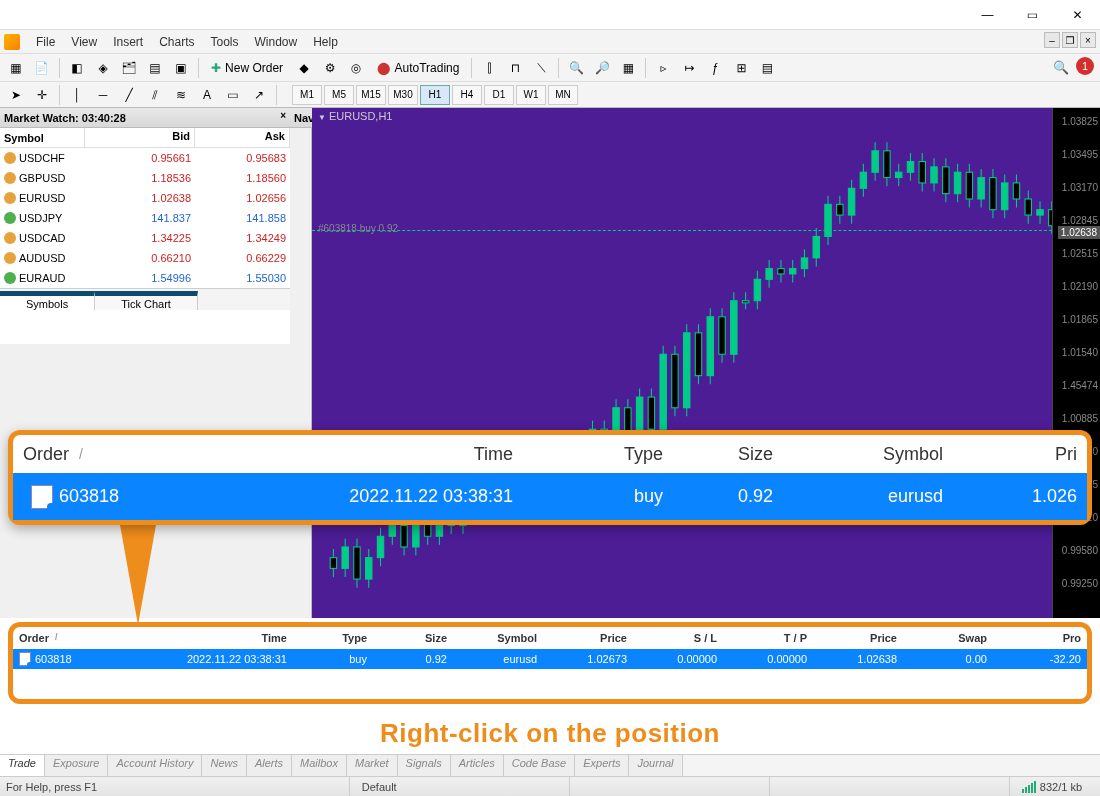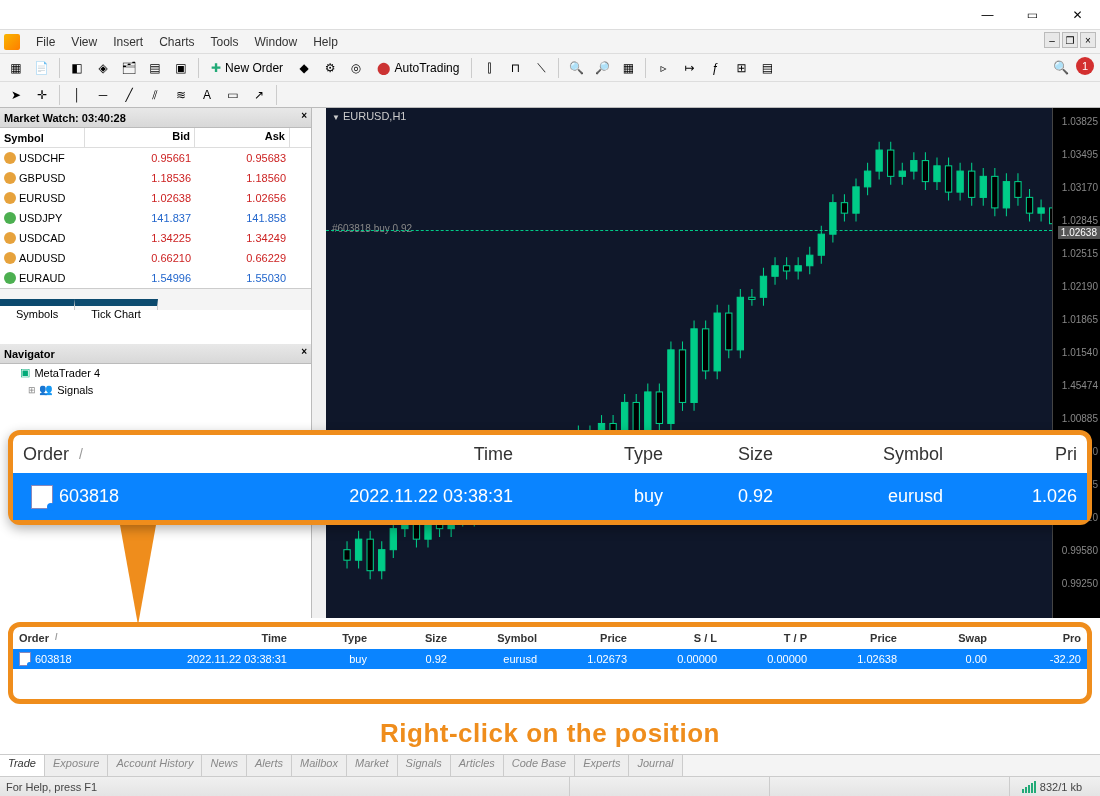--- a/index.html
+++ b/index.html
@@ -20,41 +20,41 @@
 .tb-lbl { font-size: 12px; padding: 0 6px; display: flex; align-items: center; gap: 4px; height: 22px; border: 1px solid transparent; }
 .badge { position: absolute; right: 6px; top: 3px; width: 18px; height: 18px; border-radius: 50%; background: #d32f2f; color: #fff; font-size: 11px; display: flex; align-items: center; justify-content: center; }
 .magnify { position: absolute; right: 30px; top: 6px; font-size: 13px; color: #666; }
 
 .toolbar2 { height: 26px; background: #f4f4f4; display: flex; align-items: center; padding: 0 4px; gap: 2px; border-bottom: 1px solid #bbb; }
 .tf-btn { width: 30px; height: 20px; font-size: 10px; display: flex; align-items: center; justify-content: center; border: 1px solid #ccc; background: #f8f8f8; }
 .tf-btn.active { background: #d8e8f8; border-color: #6aa; }
 
 .main-area { display: flex; height: calc(796px - 30px - 24px - 28px - 26px - 20px); }
 
-.left-panel { width: 312px; display: flex; flex-direction: column; border-right: 1px solid #bbb; }
+.left-panel { width: 312px; display: flex; flex-direction: row; border-right: 1px solid #bbb; }
 .panel-header { height: 20px; background: linear-gradient(#e8e8e8,#d8d8d8); border-bottom: 1px solid #bbb; font-size: 11px; padding: 0 4px; display: flex; align-items: center; position: relative; font-weight: bold; }
 .panel-close { position: absolute; right: 4px; top: 2px; font-size: 10px; cursor: pointer; }
 
 .mw-header { display: flex; height: 20px; font-size: 11px; background: #fff; border-bottom: 1px solid #ddd; font-weight: bold; }
 .mw-header > div { padding: 2px 4px; border-right: 1px solid #ddd; }
 .mw-row { display: flex; height: 20px; font-size: 11px; background: #fff; align-items: center; }
 .mw-row > div { padding: 0 4px; }
 .sym-ico { width: 12px; height: 12px; border-radius: 50%; margin-right: 3px; display: inline-block; }
 .c-sym { width: 85px; display: flex; align-items: center; }
 .c-bid { width: 110px; text-align: right; }
 .c-ask { width: 95px; text-align: right; }
 .market-watch { flex: 0 0 auto; height: 236px; overflow: hidden; background: #fff; }
 .mw-tabs { height: 22px; display: flex; background: #f4f4f4; border-top: 1px solid #ccc; }
-.mw-tab { font-size: 11px; padding: 2px 16px; border-right: 1px solid #ccc; border-top: 7px solid #0c4a6e; margin-top: 10px; background: #f8f8f8; cursor: default; }
+.mw-tab { font-size: 11px; padding: 2px 26px; border-right: 1px solid #ccc; border-top: 5px solid #0c4a6e; margin-top: 2px; background: #f8f8f8; cursor: default; }
 .mw-tab.active { background: #fff; }
 
 .navigator { flex: 1; background: #fff; font-size: 11px; overflow: hidden; }
 .nav-row { padding: 2px 4px 2px 20px; display: flex; align-items: center; gap: 4px; }
 
-.chart-area { flex: 1; background: #0f172a; position: relative; border-bottom: 1px solid #555; margin-left: 14px; }
+.chart-area { flex: 1; background: #4c1d95; position: relative; border-bottom: 1px solid #555; }
 .chart-title { position: absolute; top: 2px; left: 6px; color: #ccc; font-size: 11px; z-index: 2; }
 .chart-title::before { content: "▼"; font-size: 8px; margin-right: 3px; }
 .price-scale { position: absolute; right: 0; top: 0; bottom: 0; width: 48px; background: #000; border-left: 1px solid #444; }
 .price-tick { position: absolute; right: 2px; font-size: 10px; color: #888; }
 .price-line { position: absolute; left: 0; right: 48px; border-top: 1px dashed #0c8; }
 .price-label { position: absolute; right: 0; background: #555; color: #fff; font-size: 10px; padding: 1px 3px; }
 .order-annot { position: absolute; left: 6px; font-size: 10px; color: #888; }
 
 .terminal-panel { position: absolute; bottom: 20px; left: 0; right: 0; height: 158px; background: #fff; }
 .term-tabs { position: absolute; bottom: 0; left: 0; right: 0; height: 22px; display: flex; background: #f4f4f4; border-top: 1px solid #ccc; font-style: italic; }
@@ -161,20 +161,31 @@
   <div class="tb-sep"></div>
   <div class="tb-btn">│</div>
   <div class="tb-btn">─</div>
   <div class="tb-btn">╱</div>
   <div class="tb-btn">⫽</div>
   <div class="tb-btn">≋</div>
   <div class="tb-btn">A</div>
   <div class="tb-btn">▭</div>
   <div class="tb-btn">↗</div>
   <div class="tb-sep"></div>
+  <div id="tf-container" style="display:flex;gap:2px;margin-left:10px">
+      <div class="tf-btn">M1</div>
+      <div class="tf-btn">M5</div>
+      <div class="tf-btn">M15</div>
+      <div class="tf-btn">M30</div>
+      <div class="tf-btn active">H1</div>
+      <div class="tf-btn">H4</div>
+      <div class="tf-btn">D1</div>
+      <div class="tf-btn">W1</div>
+      <div class="tf-btn">MN</div>
+    </div>
 </div>
 
 <div class="main-area">
 
   <div class="left-panel">
     <div class="market-watch">
       <div class="panel-header">
         <span>Market Watch: 03:40:28</span>
         <span class="panel-close">×</span>
       </div>
@@ -411,20 +422,21 @@
       <div class="term-tab">Signals</div>
       <div class="term-tab">Articles</div>
       <div class="term-tab">Code Base</div>
       <div class="term-tab">Experts</div>
       <div class="term-tab">Journal</div>
     </div>
 </div>
 
 <div class="statusbar">
   <div style="flex:1">For Help, press F1</div>
+  <div class="status-seg" style="width:220px">Default</div>
   <div class="status-seg" style="width:200px"></div>
   <div class="status-seg" style="width:240px"></div>
   <div class="status-seg">
     <span class="conn-bars">
         <span style="height:4px"></span>
         <span style="height:6px"></span>
         <span style="height:8px"></span>
         <span style="height:10px"></span>
         <span style="height:12px"></span>
       </span>

